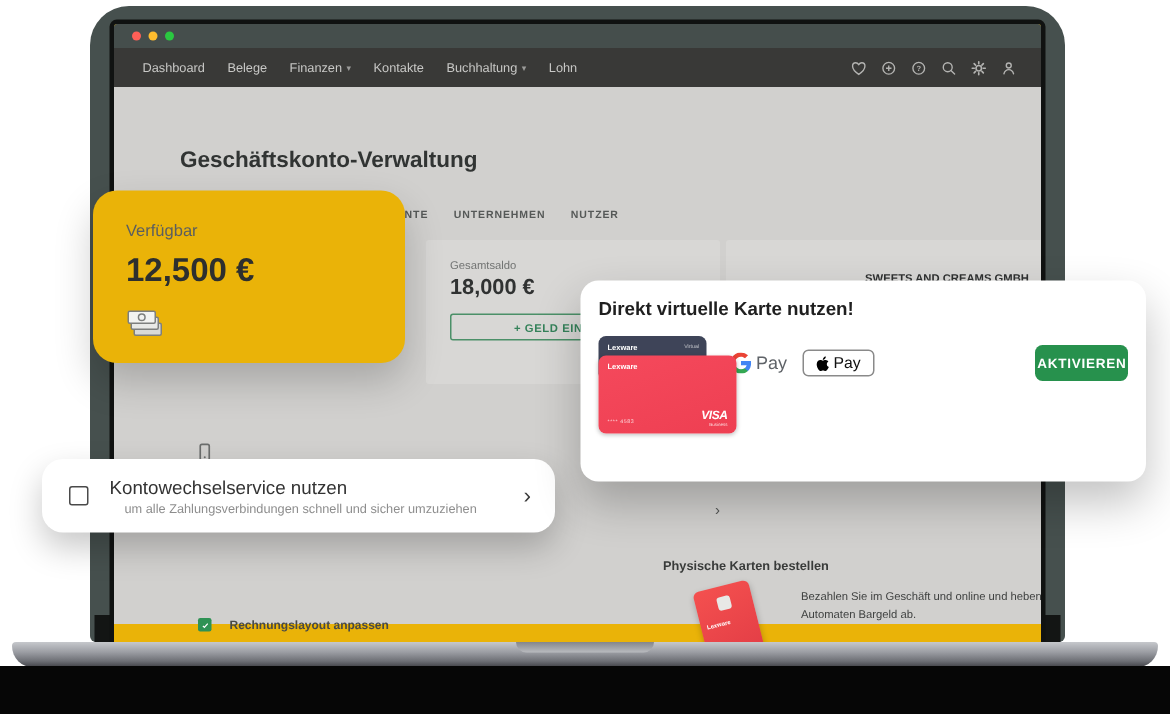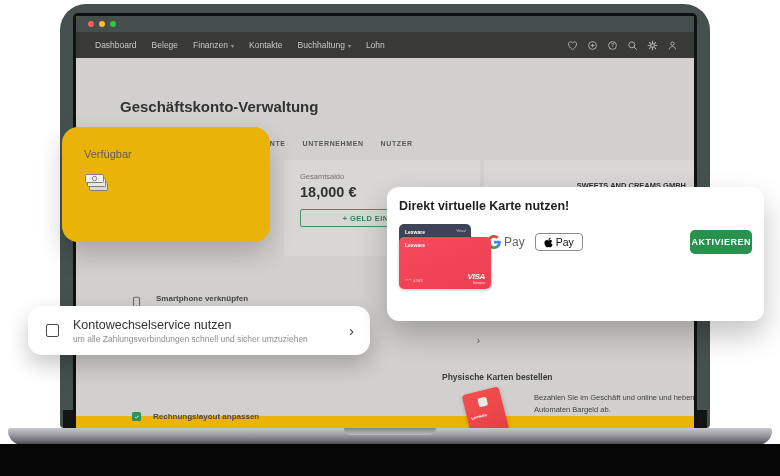--- a/index.html
+++ b/index.html
@@ -74,21 +74,21 @@
                 box-shadow:0 12px 26px rgba(0,0,0,.20); padding:21px 22px; }
   .avail-label { font-size:11px; color:#5b5e60; }
   .avail-amount { font-size:22px; font-weight:bold; color:#2d2f2e; margin-top:7px; }
   .avail-icon { margin-top:12px; }
 
   .switch-card { position:absolute; left:28px; top:306px; width:342px; height:49px; background:#fff; border-radius:14px;
                  box-shadow:0 10px 22px rgba(0,0,0,.22); display:flex; align-items:center; padding:0 16px 0 18px; }
   .switch-box { width:13px; height:13px; border:1.5px solid #4a4a4a; border-radius:2px; flex:none; }
   .switch-text { margin-left:14px; }
   .switch-title { font-size:12.5px; color:#333; }
-  .switch-sub { font-size:8.5px; color:#8d8d8d; margin-top:2px; }
+  .switch-sub { font-size:8.5px; color:#8d8d8d; margin-top:2px;margin-left:10px; }
   .switch-chevron { margin-left:auto; font-size:15px; color:#3c3c3c; line-height:1; }
 
   .vpopup { position:absolute; left:387px; top:187px; width:377px; height:134px; background:#fff; border-radius:12px;
             box-shadow:0 14px 30px rgba(0,0,0,.24); padding:12px 12px 10px 12px; }
   .vp-title { font-size:12.5px; font-weight:bold; color:#1f1f1f; }
   .vp-row { display:flex; margin-top:9px; }
   .vp-cardwrap { position:relative; width:78px; height:82px; flex:none; }
   .vc-navy { position:absolute; left:0; top:2px; width:72px; height:30px; background:#3e4458; border-radius:5px; }
   .vc-red  { position:absolute; left:0; top:15px; width:92px; height:52px; background:linear-gradient(160deg,#f5495c,#ee3f52); border-radius:5px;
              box-shadow:0 1px 3px rgba(0,0,0,.25); }
@@ -219,24 +219,20 @@
           <span class="details-bic">SOBKDEB2XXX</span>
         </div>
       </div>
 
       <div class="list">
         <div class="list-row" style="top:10px">
           <span class="row-icon"><svg width="9" height="13" viewBox="0 0 24 32">
                 <rect x="4" y="2" width="16" height="28" rx="3" fill="none" stroke="currentColor" stroke-width="3"></rect>
                 <circle cx="12" cy="25" r="1.8" fill="currentColor"></circle>
               </svg></span>
-          <span class="row-text">
-            <div class="row-title">Smartphone verknüpfen</div>
-            <div class="row-sub">für Push-Nachrichten direkt nach Zahlungsein- und ausgängen</div>
-          </span>
           <span class="row-chevron">›</span>
         </div>
         <div class="list-row" style="top:52px">
           <span class="row-icon"><svg width="8" height="13" viewBox="0 0 20 32">
                 <rect x="5" y="2" width="10" height="28" rx="4.5" fill="none" stroke="currentColor" stroke-width="3"></rect>
               </svg></span>
           <span class="row-text">
             <div class="row-title">Zahlungsmittel ändern</div>
             <div class="row-sub">für den Abzug der Kosten vom Geschäftskonto</div>
           </span>
@@ -269,20 +265,21 @@
     </div>
   </div>
 
   <div class="base">
       <div class="base-notch"></div>
     </div>
   <div class="floor"></div>
 
   <div class="avail-card">
     <div class="avail-label">Verfügbar</div>
+    <div class="avail-amount">12,500 €</div>
     <div class="avail-icon">
       <svg width="26" height="20" viewBox="0 0 26 20">
         <rect x="5.5" y="10.5" width="18" height="8" rx="1" fill="#d9dad8" stroke="#7d7f7e"></rect>
         <rect x="3.5" y="6.5" width="18" height="8" rx="1" fill="#e8e9e7" stroke="#7d7f7e"></rect>
         <rect x="1.5" y="2.5" width="18" height="8" rx="1" fill="#f2f3f1" stroke="#7d7f7e"></rect>
         <circle cx="10.5" cy="6.5" r="2.2" fill="none" stroke="#7d7f7e"></circle>
       </svg>
     </div>
   </div>
 

